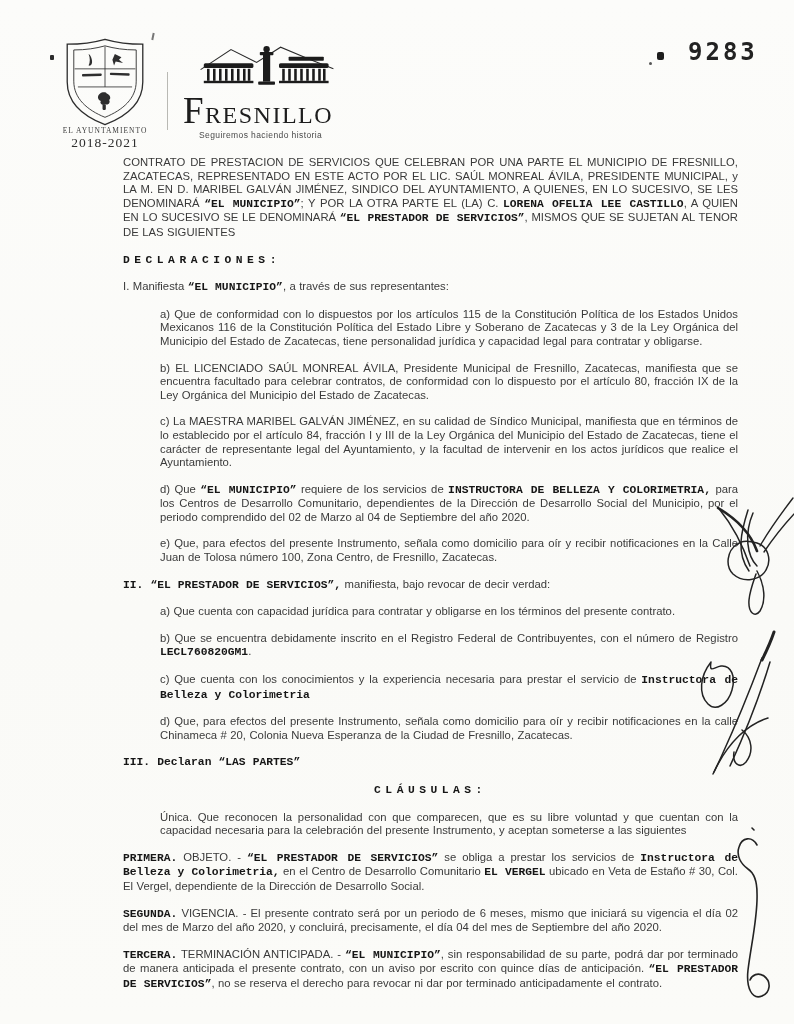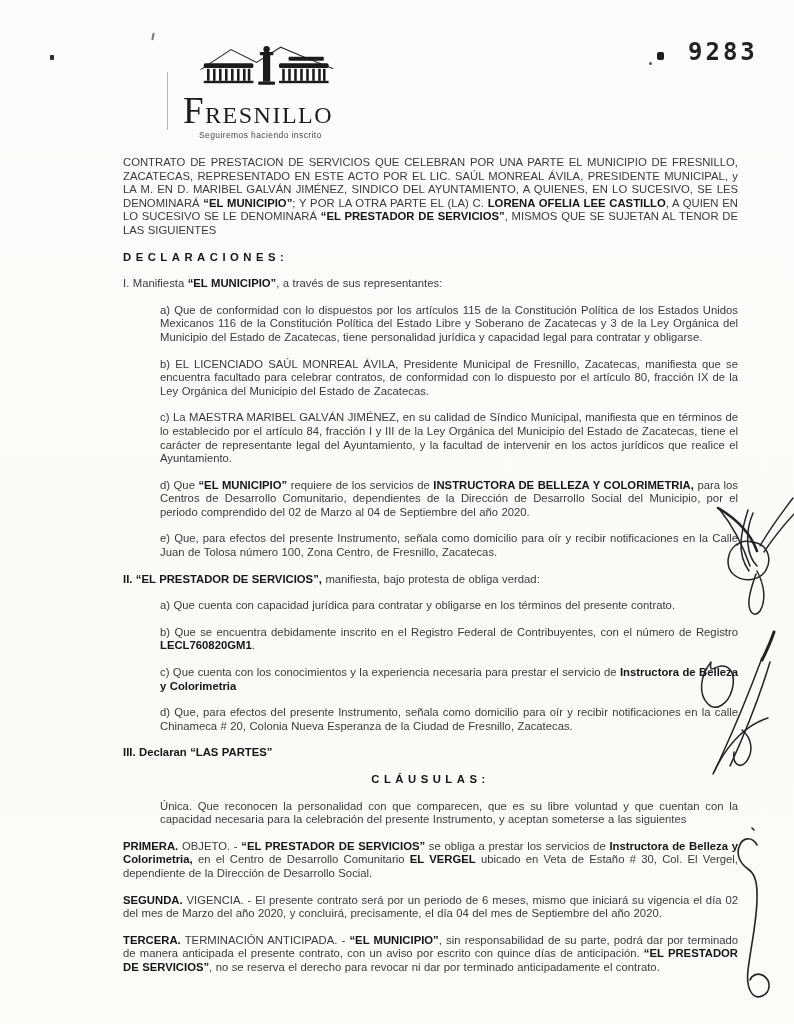--- a/index.html
+++ b/index.html
@@ -33,33 +33,54 @@
   .stamp-number{position:absolute;left:688px;top:38px;
     font-family:"DejaVu Sans Mono",monospace;font-size:24px;color:#222;
     letter-spacing:3px;font-weight:700;}
 
   
   .doc-body{position:absolute;left:123px;top:156px;width:615px;
     font-size:11.3px;line-height:13.6px;color:#3a3a3a;text-align:justify;
     word-spacing:0.3px;}
   .para{margin:0 0 13px 0;}
   .para.indent{padding-left:37px;}
-  .para .bold{font-weight:bold;color:#161616;}
+  .para .bold{font-weight:bold;color:#161616;font-family:Liberation Mono, monospace;}
   .para.heading{font-weight:bold;color:#161616;letter-spacing:4.5px;text-align:left;}
   .para.heading-center{font-weight:bold;color:#161616;letter-spacing:4.5px;text-align:center;}
 
   
   .sig-overlay{position:absolute;left:0;top:0;width:794px;height:1024px;pointer-events:none;}
   .sig-overlay path{fill:none;stroke:#232323;stroke-linecap:round;stroke-linejoin:round;}
 </style>
 </head>
 <body>
 
 <div class="page">
 
+  <div class="shield-wrap">
+    <svg class="shield-svg" viewBox="0 0 104 112">
+      <g stroke="#2e2e2e" stroke-width="1.6" fill="none">
+        <path d="M52 4 C66 8 82 10 98 10 L98 56 C98 82 78 98 52 108 C26 98 6 82 6 56 L6 10 C22 10 38 8 52 4 Z"></path>
+        <path d="M52 12 C63 15 75 17 90 17 L90 55 C90 76 74 90 52 99 C30 90 14 76 14 55 L14 17 C29 17 41 15 52 12 Z" stroke-width="1.1"></path>
+        <path d="M52 13 L52 62" stroke-width="1"></path>
+        <path d="M15 40 L89 40" stroke-width="1"></path>
+        <path d="M19 62 L85 62" stroke-width="1"></path>
+      </g>
+      <g fill="#2e2e2e">
+        <path d="M32 22 c2 5 2 10 0 14 c3 1 5 -2 4 -7 c-1 -4 -2 -6 -4 -7 z"></path>
+        <path d="M64 22 l8 4 l-3 3 l5 4 l-9 -2 l-2 5 l-2 -7 z"></path>
+        <rect x="24" y="46" width="24" height="3" rx="1" transform="rotate(-2 36 47)"></rect>
+        <rect x="58" y="45" width="24" height="3" rx="1" transform="rotate(2 70 46)"></rect>
+        <path d="M46 70 c-4 3 -3 8 1 9 c-2 3 2 6 5 4 c4 2 7 -2 5 -5 c3 -2 1 -7 -3 -8 c0 -2 -6 -2 -8 0 z"></path>
+        <rect x="49" y="83" width="4" height="7" rx="1"></rect>
+      </g>
+    </svg>
+    <div class="shield-caption">EL AYUNTAMIENTO</div>
+    <div class="shield-years">2018-2021</div>
+  </div>
 
   <div class="header-divider"></div>
   <div class="speck-a"></div>
   <div class="speck-b"></div>
 
   <div class="brand-wrap">
     <svg class="kiosk-svg" viewBox="0 0 170 70">
       <path d="M2 32 L40 7 L72 23 L102 4 L138 19 L168 31" stroke="#2a2a2a" stroke-width="1.3" fill="none"></path>
       <g fill="#1c1c1c">
         <rect x="6" y="24" width="62" height="6" rx="2"></rect>
@@ -83,37 +104,37 @@
         <rect x="149" y="31" width="3.2" height="15"></rect>
           <rect x="155" y="31" width="3.2" height="15"></rect>
         <rect x="100" y="46" width="62" height="3"></rect>
         <rect x="80" y="13" width="9" height="34"></rect>
         <rect x="76" y="10" width="17" height="4" rx="1"></rect>
         <circle cx="84.5" cy="6.5" r="4"></circle>
         <rect x="74" y="47" width="21" height="4" rx="1"></rect>
       </g>
     </svg>
     <div class="brand-name">FRESNILLO</div>
-    <div class="brand-tagline">Seguiremos haciendo inscrito</div>
+    <div class="brand-tagline">Seguiremos haciendo historia</div>
   </div>
 
   <div class="stamp-dot"></div>
   <div class="stamp-speck"></div>
   <div class="stamp-number">9283</div>
 
   <div class="doc-body" id="doc-body">
       <div class="para "><span>CONTRATO DE PRESTACION DE SERVICIOS QUE CELEBRAN POR UNA PARTE EL MUNICIPIO DE FRESNILLO, ZACATECAS, REPRESENTADO EN ESTE ACTO POR EL LIC. SAÚL MONREAL ÁVILA, PRESIDENTE MUNICIPAL, y LA M. EN D. MARIBEL GALVÁN JIMÉNEZ, SINDICO DEL AYUNTAMIENTO, A QUIENES, EN LO SUCESIVO, SE LES DENOMINARÁ </span><span class="bold">“EL MUNICIPIO”</span><span>; Y POR LA OTRA PARTE EL (LA) C. </span><span class="bold">LORENA OFELIA LEE CASTILLO</span><span>, A QUIEN EN LO SUCESIVO SE LE DENOMINARÁ </span><span class="bold">“EL PRESTADOR DE SERVICIOS”</span><span>, MISMOS QUE SE SUJETAN AL TENOR DE LAS SIGUIENTES</span></div>
       <div class="para heading"><span class="bold">DECLARACIONES:</span></div>
       <div class="para "><span>I. Manifiesta </span><span class="bold">“EL MUNICIPIO”</span><span>, a través de sus representantes:</span></div>
       <div class="para  indent"><span>a) Que de conformidad con lo dispuestos por los artículos 115 de la Constitución Política de los Estados Unidos Mexicanos 116 de la Constitución Política del Estado Libre y Soberano de Zacatecas y 3 de la Ley Orgánica del Municipio del Estado de Zacatecas, tiene personalidad jurídica y capacidad legal para contratar y obligarse.</span></div>
       <div class="para  indent"><span>b) EL LICENCIADO SAÚL MONREAL ÁVILA, Presidente Municipal de Fresnillo, Zacatecas, manifiesta que se encuentra facultado para celebrar contratos, de conformidad con lo dispuesto por el artículo 80, fracción IX de la Ley Orgánica del Municipio del Estado de Zacatecas.</span></div>
       <div class="para  indent"><span>c) La MAESTRA MARIBEL GALVÁN JIMÉNEZ, en su calidad de Síndico Municipal, manifiesta que en términos de lo establecido por el artículo 84, fracción I y III de la Ley Orgánica del Municipio del Estado de Zacatecas, tiene el carácter de representante legal del Ayuntamiento, y la facultad de intervenir en los actos jurídicos que realice el Ayuntamiento.</span></div>
       <div class="para  indent"><span>d) Que </span><span class="bold">“EL MUNICIPIO”</span><span> requiere de los servicios de </span><span class="bold">INSTRUCTORA DE BELLEZA Y COLORIMETRIA,</span><span> para los Centros de Desarrollo Comunitario, dependientes de la Dirección de Desarrollo Social del Municipio, por el periodo comprendido del 02 de Marzo al 04 de Septiembre del año 2020.</span></div>
       <div class="para  indent"><span>e) Que, para efectos del presente Instrumento, señala como domicilio para oír y recibir notificaciones en la Calle Juan de Tolosa número 100, Zona Centro, de Fresnillo, Zacatecas.</span></div>
-      <div class="para "><span class="bold">II. “EL PRESTADOR DE SERVICIOS”,</span><span> manifiesta, bajo protesta de obliga verdad:</span></div>
+      <div class="para "><span class="bold">II. “EL PRESTADOR DE SERVICIOS”,</span><span> manifiesta, bajo revocar de decir verdad:</span></div>
       <div class="para  indent"><span>a) Que cuenta con capacidad jurídica para contratar y obligarse en los términos del presente contrato.</span></div>
       <div class="para  indent"><span>b) Que se encuentra debidamente inscrito en el Registro Federal de Contribuyentes, con el número de Registro </span><span class="bold">LECL760820GM1</span><span>.</span></div>
       <div class="para  indent"><span>c) Que cuenta con los conocimientos y la experiencia necesaria para prestar el servicio de </span><span class="bold">Instructora de Belleza y Colorimetria</span></div>
       <div class="para  indent"><span>d) Que, para efectos del presente Instrumento, señala como domicilio para oír y recibir notificaciones en la calle Chinameca # 20, Colonia Nueva Esperanza de la Ciudad de Fresnillo, Zacatecas.</span></div>
       <div class="para "><span class="bold">III. Declaran “LAS PARTES”</span></div>
       <div class="para heading-center"><span class="bold">CLÁUSULAS:</span></div>
       <div class="para  indent"><span>Única. Que reconocen la personalidad con que comparecen, que es su libre voluntad y que cuentan con la capacidad necesaria para la celebración del presente Instrumento, y aceptan someterse a las siguientes</span></div>
       <div class="para "><span class="bold">PRIMERA.</span><span> OBJETO. - </span><span class="bold">“EL PRESTADOR DE SERVICIOS”</span><span> se obliga a prestar los servicios de </span><span class="bold">Instructora de Belleza y Colorimetria,</span><span> en el Centro de Desarrollo Comunitario </span><span class="bold">EL VERGEL</span><span> ubicado en Veta de Estaño # 30, Col. El Vergel, dependiente de la Dirección de Desarrollo Social.</span></div>
       <div class="para "><span class="bold">SEGUNDA.</span><span> VIGENCIA. - El presente contrato será por un periodo de 6 meses, mismo que iniciará su vigencia el día 02 del mes de Marzo del año 2020, y concluirá, precisamente, el día 04 del mes de Septiembre del año 2020.</span></div>
       <div class="para "><span class="bold">TERCERA.</span><span> TERMINACIÓN ANTICIPADA. - </span><span class="bold">“EL MUNICIPIO”</span><span>, sin responsabilidad de su parte, podrá dar por terminado de manera anticipada el presente contrato, con un aviso por escrito con quince días de anticipación. </span><span class="bold">“EL PRESTADOR DE SERVICIOS”</span><span>, no se reserva el derecho para revocar ni dar por terminado anticipadamente el contrato.</span></div>

